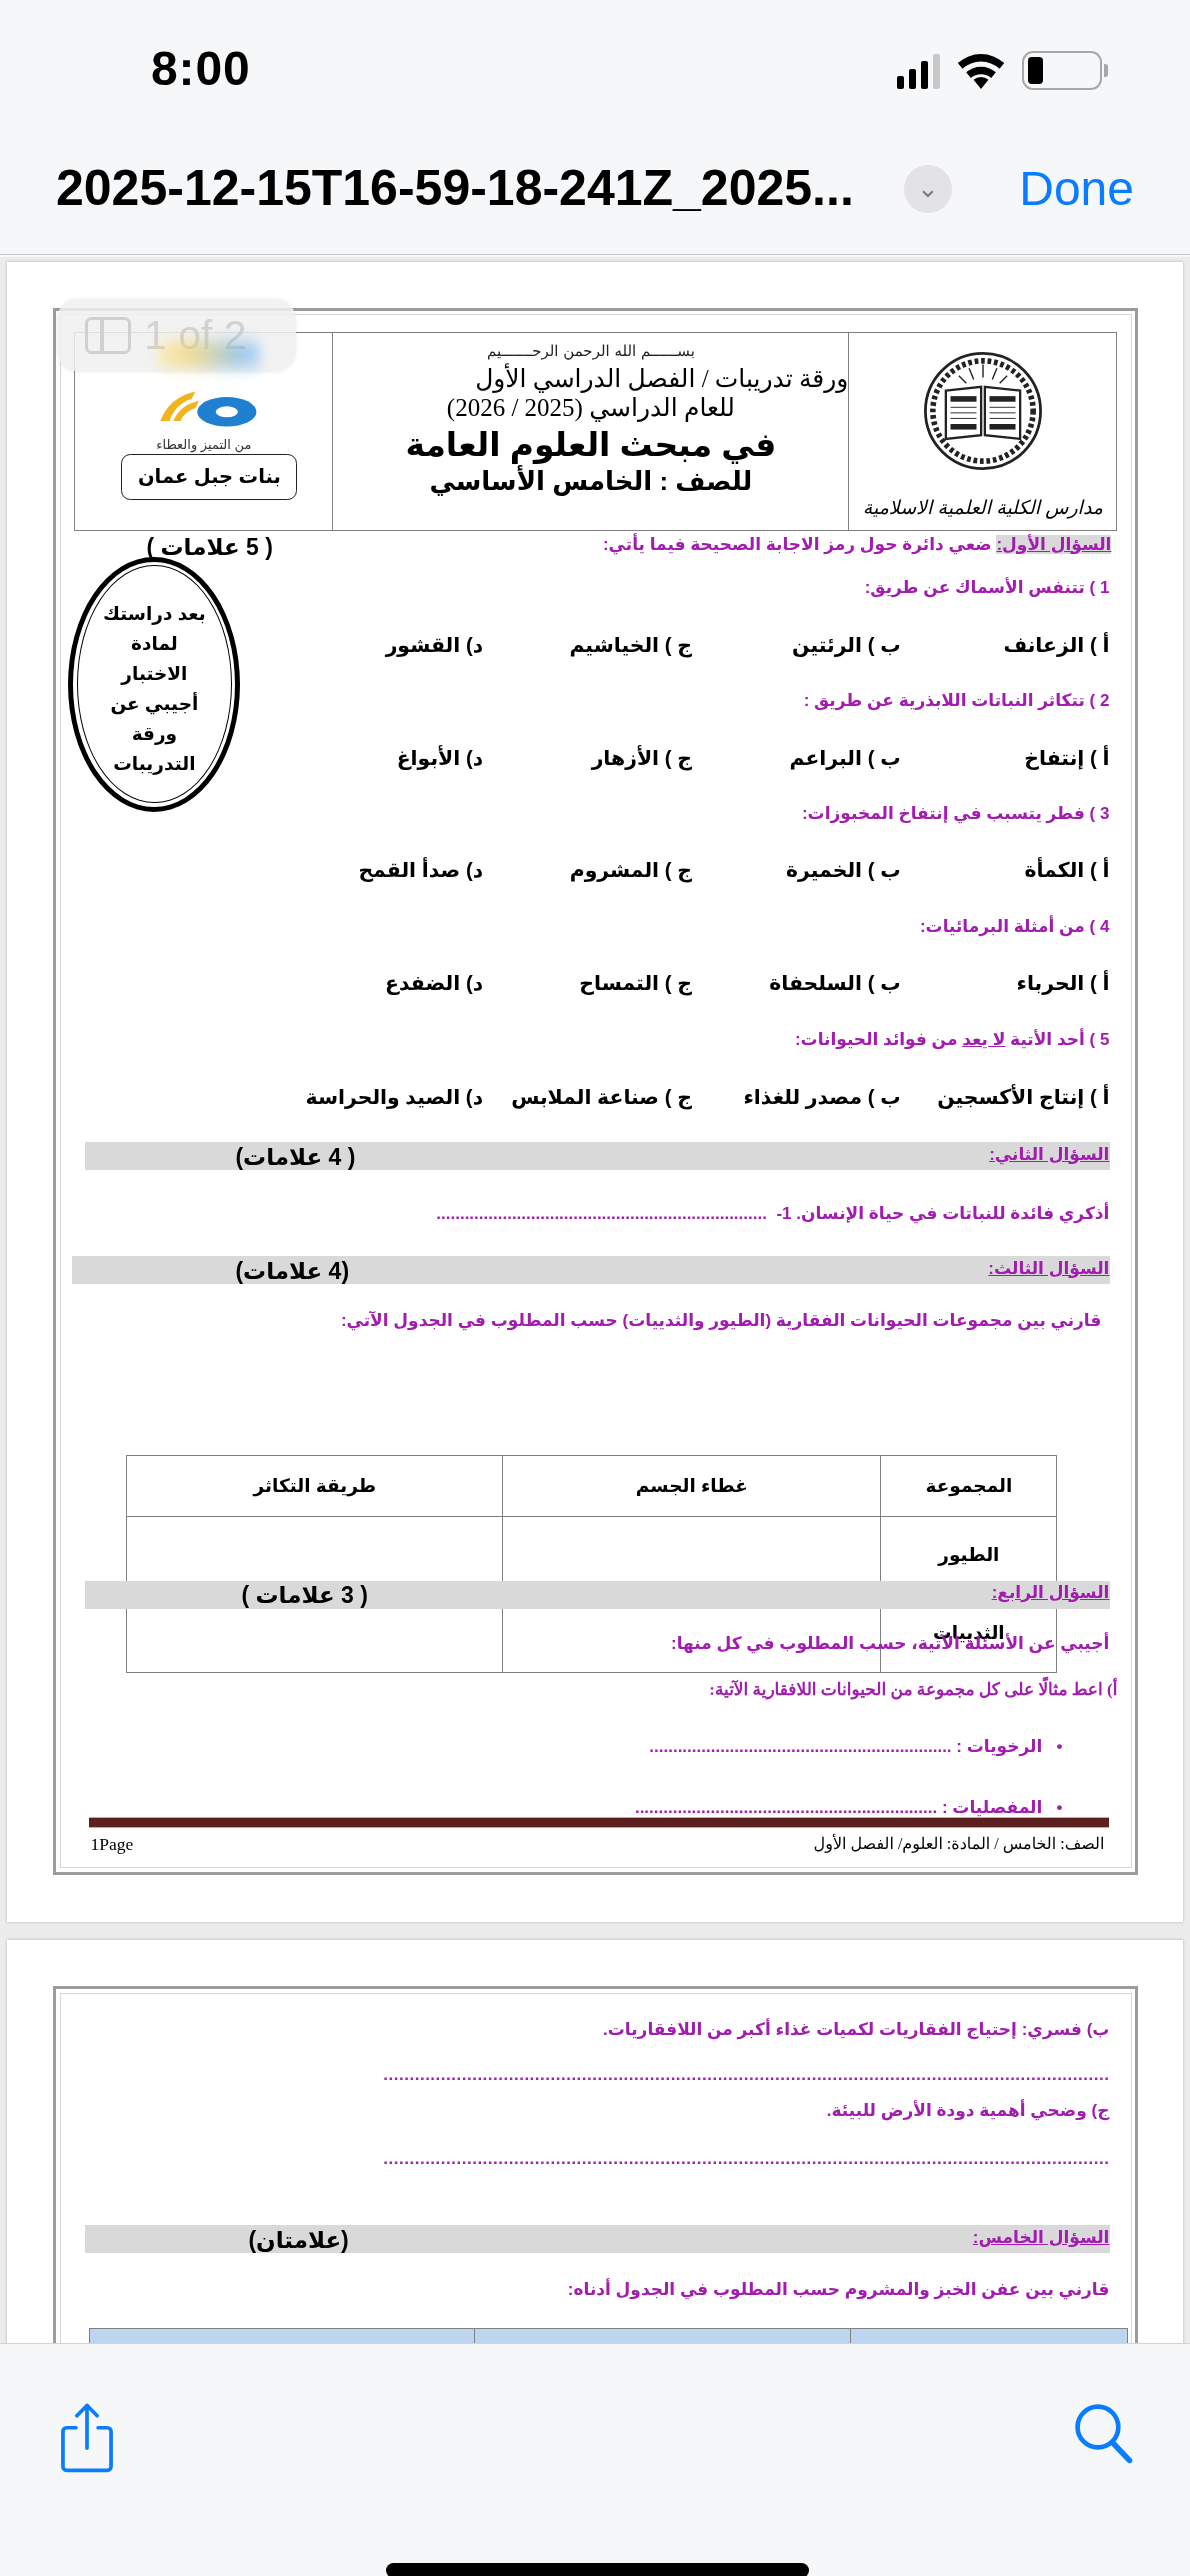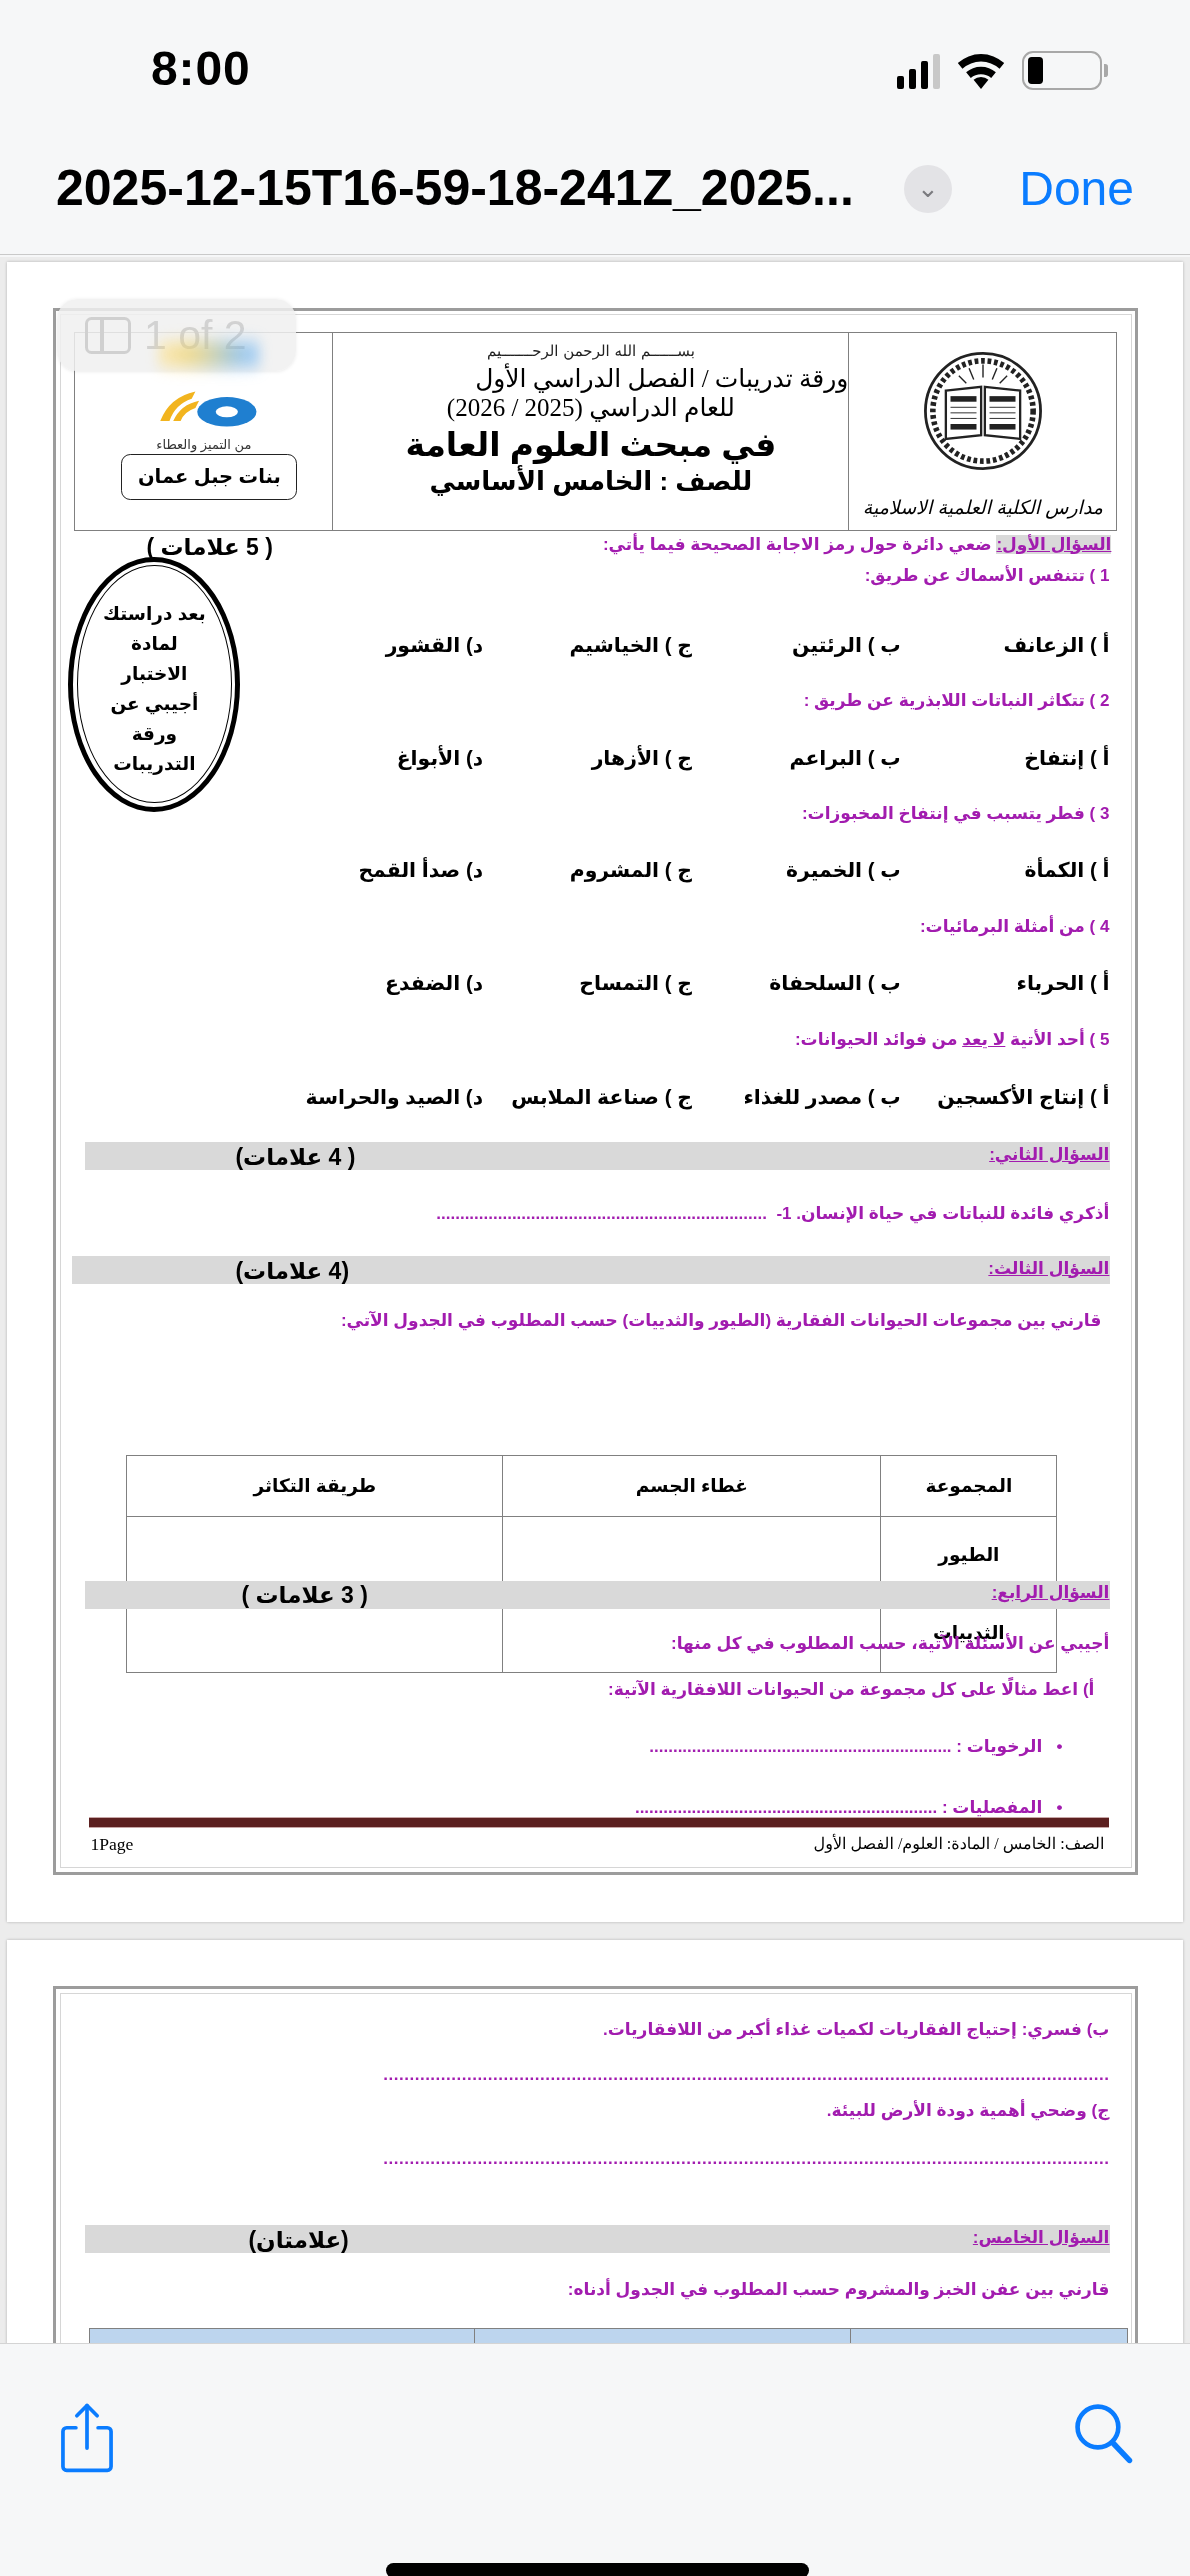--- a/index.html
+++ b/index.html
@@ -179,21 +179,21 @@
       <div class="oval-text">
         <div>بعد دراستك</div>
         <div>لمادة</div>
         <div>الاختبار</div>
         <div>أجيبي عن</div>
         <div>ورقة</div>
         <div>التدريبات</div>
       </div>
     </div>
 
-    <div class="abs rtl q" style="right:74px; top:303px;">1 )  تتنفس الأسماك عن طريق:</div>
+    <div class="abs rtl q" style="right:74px; top:315px;">1 )  تتنفس الأسماك عن طريق:</div>
     <div class="choices" style="top:371px;">
       <span>أ ) الزعانف</span>
       <span>ب ) الرئتين</span>
       <span>ج ) الخياشيم</span>
       <span>د) القشور</span>
     </div>
 
     <div class="abs rtl q" style="right:74px; top:428px;">2 )  تتكاثر النباتات اللابذرية عن طريق :</div>
     <div class="choices" style="top:484px;">
       <span>أ ) إنتفاخ</span>
@@ -257,21 +257,21 @@
         <td></td>
         <td></td>
       </tr>
     </tbody>
       </table>
 
     <div class="band" style="left:78px; width:1025px; top:1319px;"></div>
     <div class="abs rtl q qhead-u" style="right:74px; top:1320px;">السؤال الرابع:</div>
     <div class="abs marks rtl" style="left:234px; top:1320px;">( 3 علامات )</div>
     <div class="abs rtl q" style="right:74px; top:1371px;">أجيبي عن الأسئلة الآتية، حسب المطلوب في كل منها:</div>
-    <div class="abs rtl q" style="right:89px; top:1417px;">أ) اعط مثالًا على كل مجموعة من الحيوانات اللافقارية الآتية:</div>
+    <div class="abs rtl q" style="right:66px; top:1417px;font-family:Liberation Serif, serif;">أ) اعط مثالًا على كل مجموعة من الحيوانات اللافقارية الآتية:</div>
     <div class="abs rtl q" style="right:121px; top:1474px;">
       <span>•</span>&nbsp;&nbsp;&nbsp;<span>الرخويات :</span> <span class="dots">................................................................</span>
     </div>
     <div class="abs rtl q" style="right:121px; top:1535px;">
       <span>•</span>&nbsp;&nbsp;&nbsp;<span>المفصليات :</span> <span class="dots">................................................................</span>
     </div>
 
     <div class="footer-bar"></div>
     <div class="footer-page">1Page</div>
     <div class="footer-info">الصف: الخامس / المادة: العلوم/ الفصل الأول</div>

